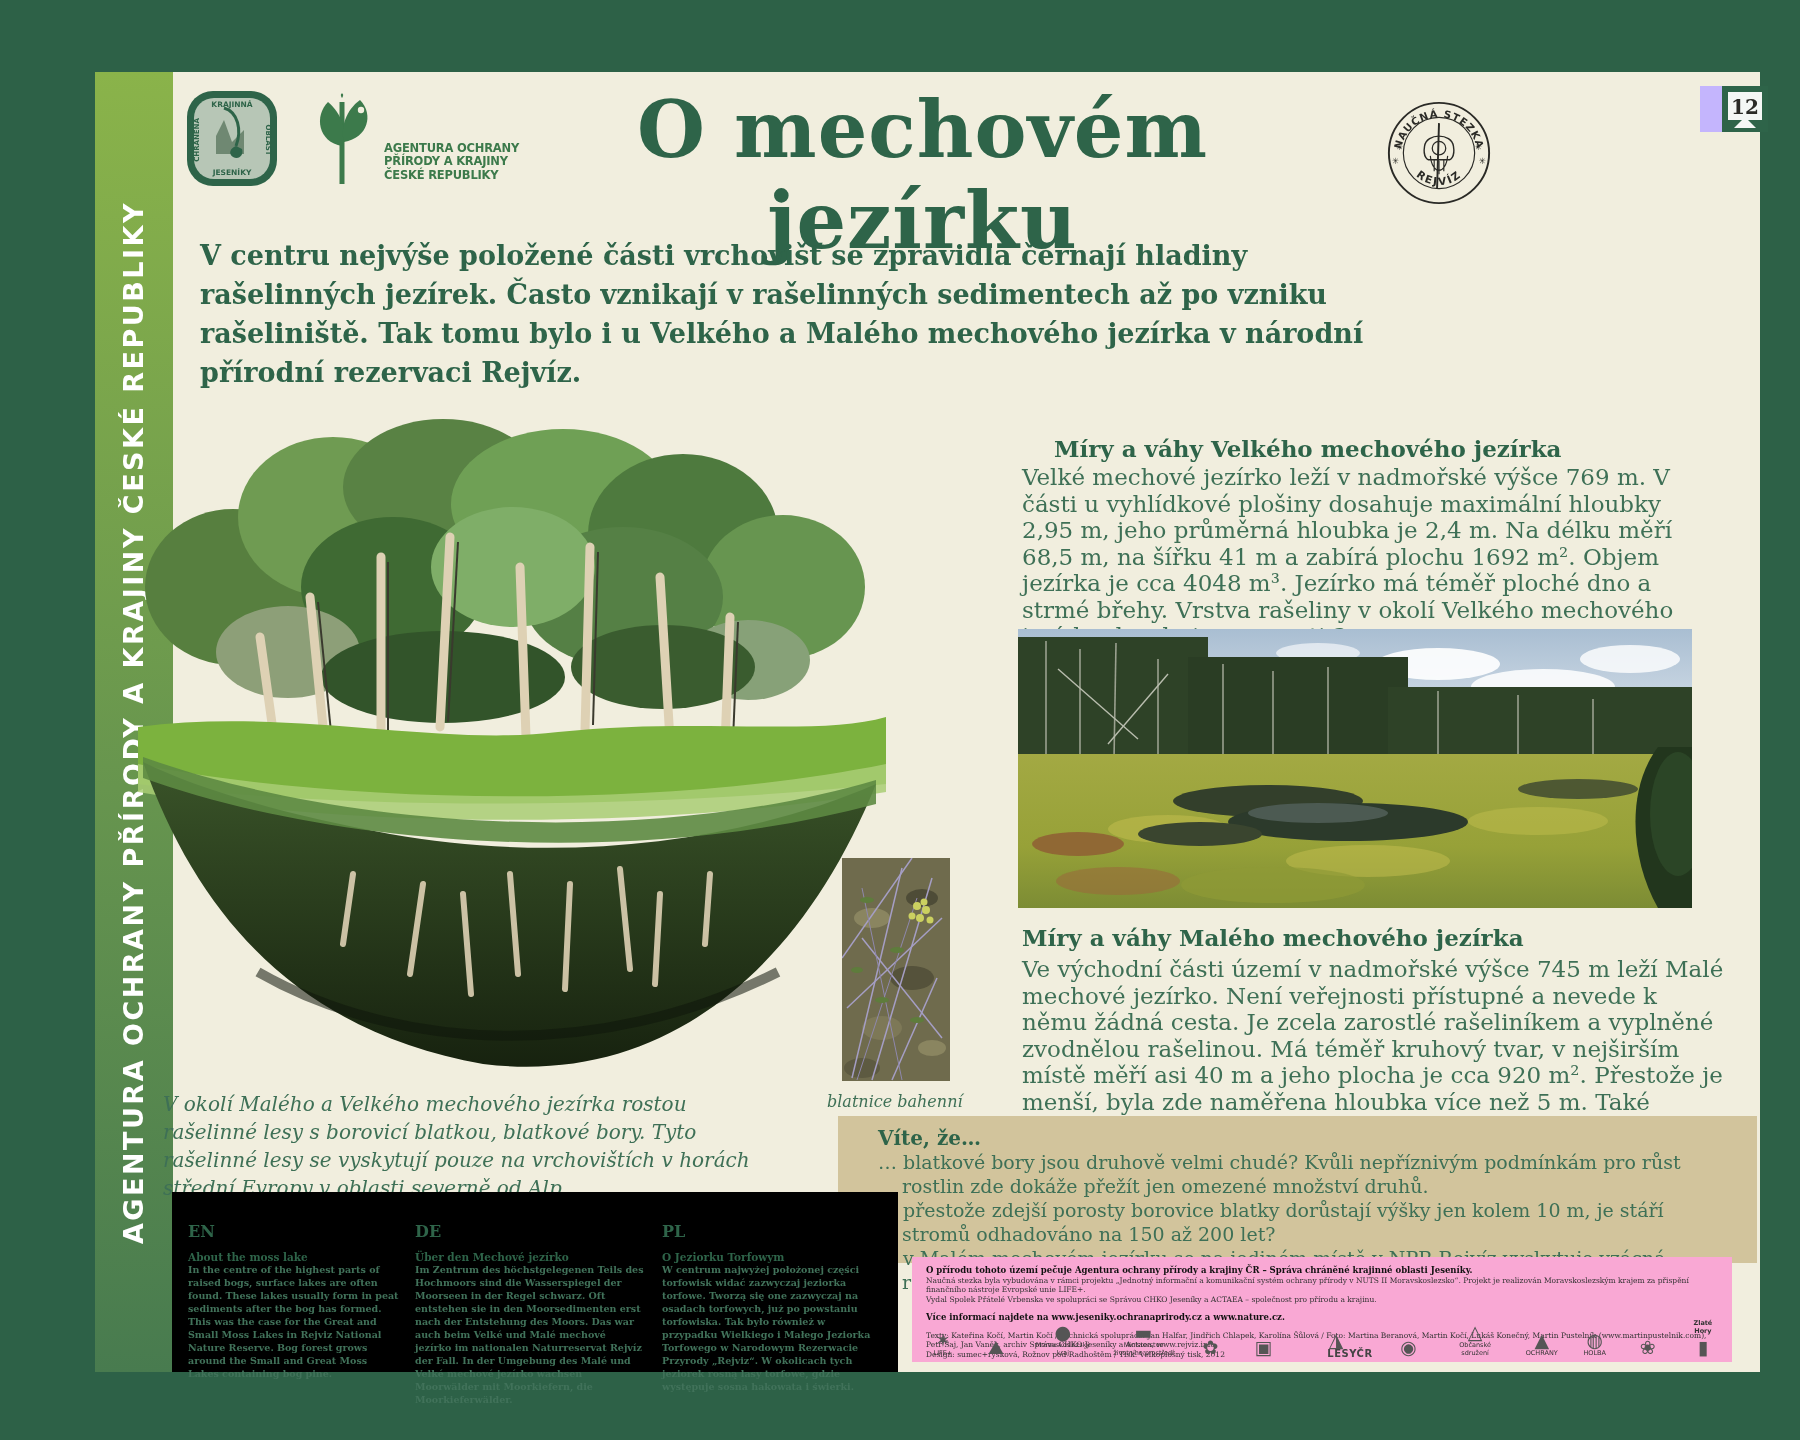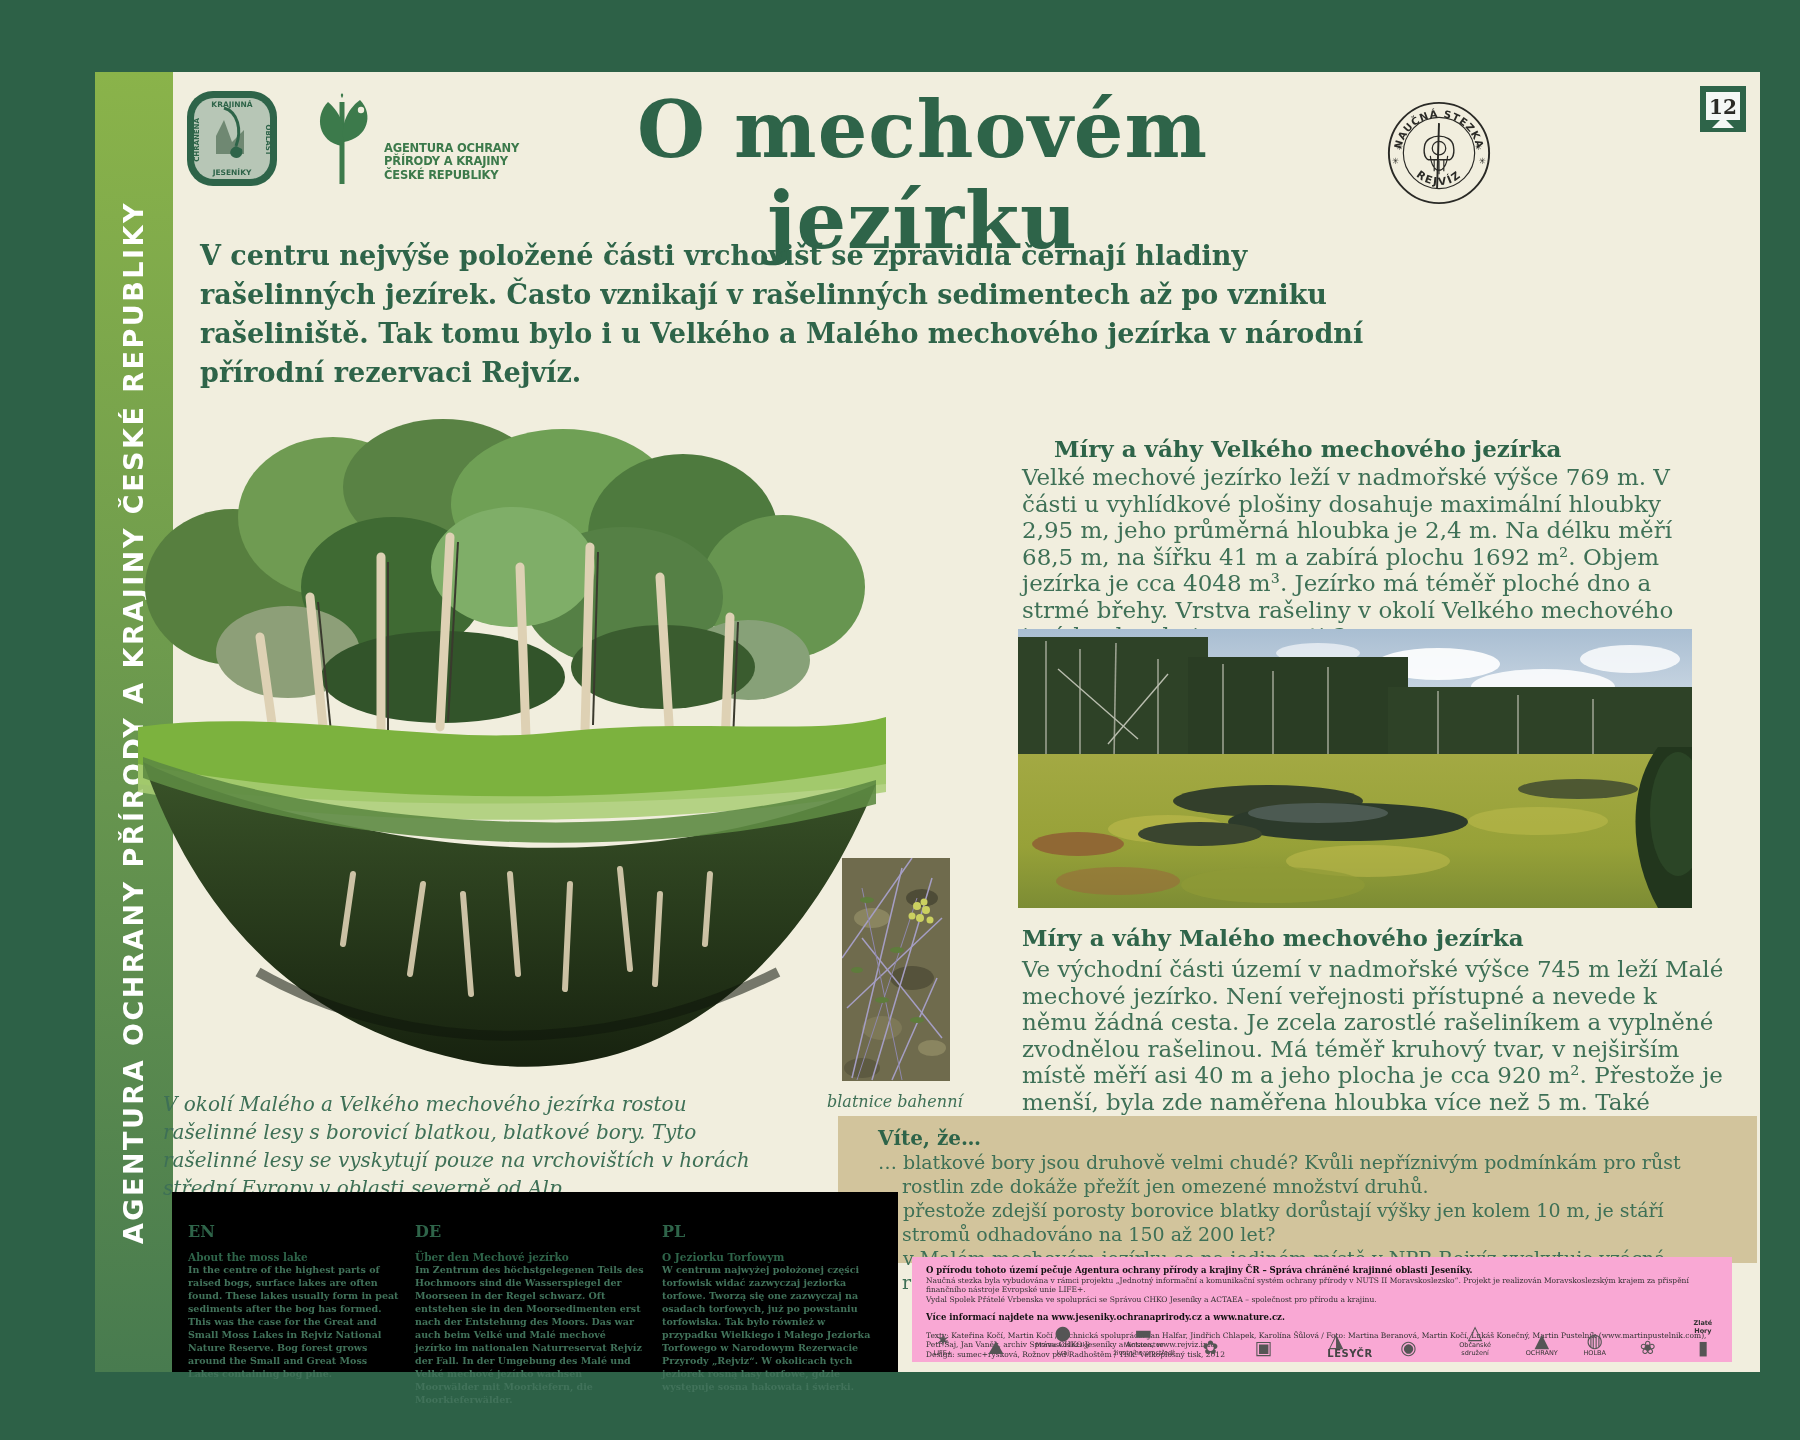--- a/index.html
+++ b/index.html
@@ -10,21 +10,21 @@
   
   .strip{position:absolute;left:95px;top:72px;width:78px;height:1300px;
          background:linear-gradient(180deg,#8ab34a 0%,#67954e 55%,#487b4f 100%);
          display:flex;align-items:center;justify-content:center;}
   .strip span{transform:rotate(-90deg);white-space:nowrap;
          font-family:"DejaVu Sans",sans-serif;font-weight:700;font-size:27px;
          letter-spacing:2.5px;color:#ffffff;}
   
   .title{left:500px;top:84px;width:845px;text-align:center;font-size:78px;font-weight:700;
          color:#2e6449;letter-spacing:1px;}
-  .badge12{left:1700px;top:86px;width:46px;height:46px;background:#fdba74;}
+  .badge12{left:1700px;top:86px;width:46px;height:46px;background:#c4b5fd;padding-left:22px;}
   .badge12 svg{display:block;}
   .aopk{left:312px;top:92px;display:flex;align-items:flex-end;}
   .aopk-text{margin-left:8px;margin-bottom:6px;font-family:"DejaVu Sans",sans-serif;
          font-weight:700;font-size:11.5px;line-height:13.5px;color:#3c7a4b;letter-spacing:-0.2px;}
   
   .intro{left:200px;top:236px;width:1205px;font-size:27px;font-weight:700;line-height:39px;color:#2e6449;}
   
   .sec-h{font-size:23px;font-weight:700;color:#2e6449;}
   .sec-p{font-size:23px;line-height:26.5px;color:#3e7056;}
   .h-velke{left:1022px;top:435px;margin-left:32px;}

